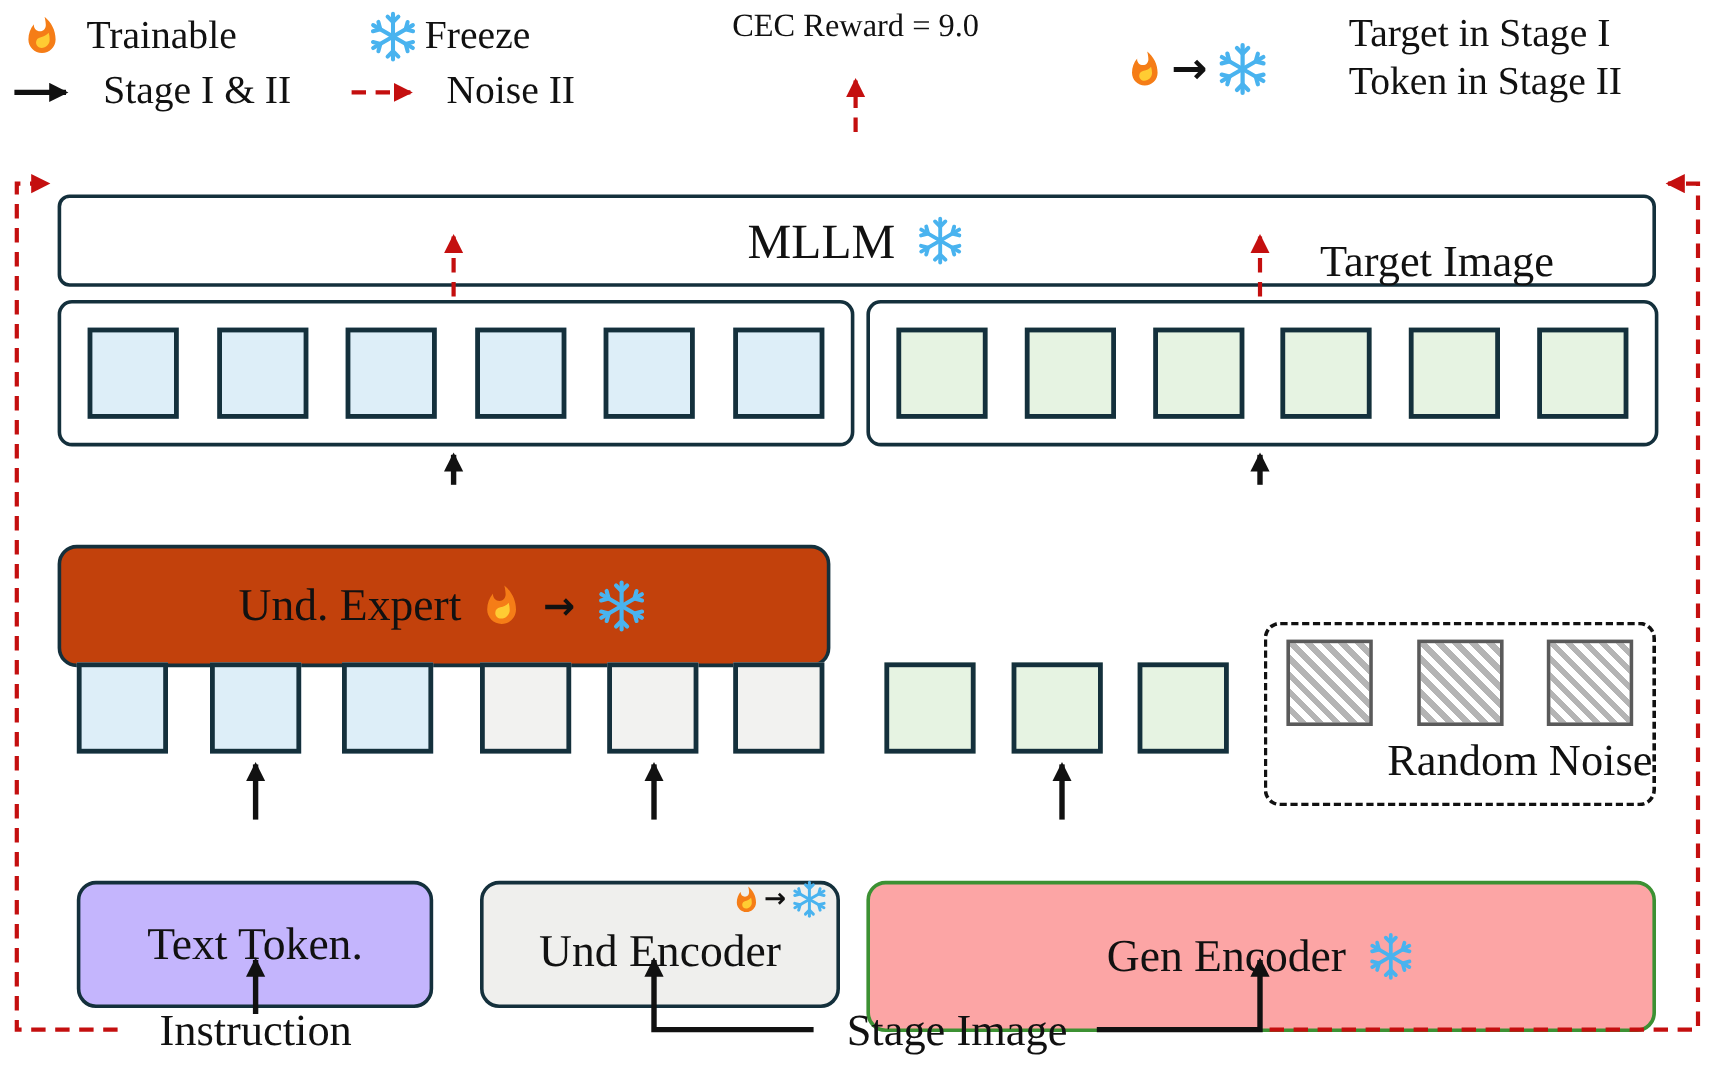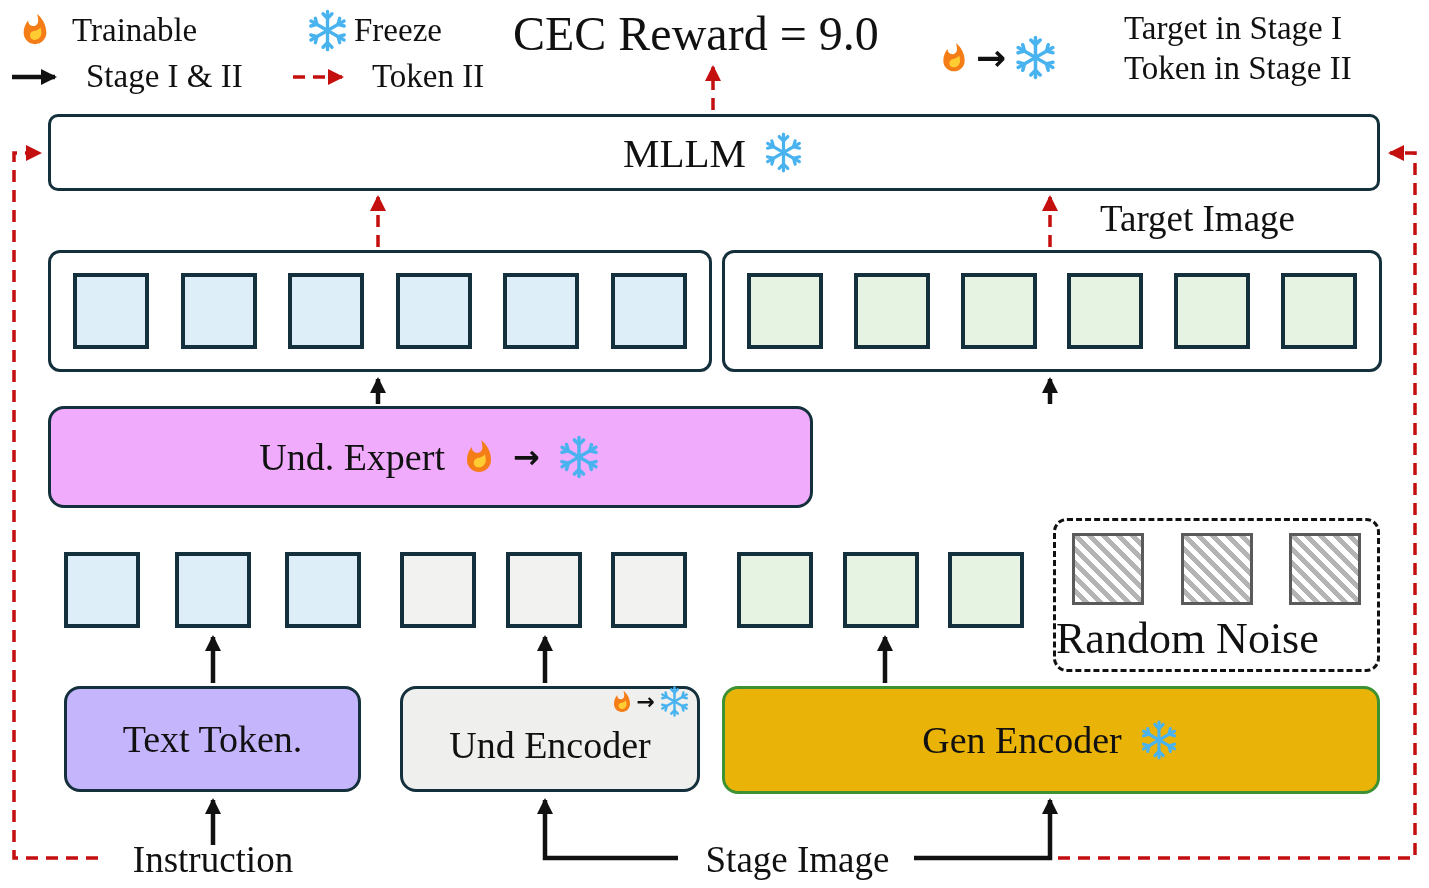--- a/index.html
+++ b/index.html
@@ -8,21 +8,21 @@
     width:1429px; height:888px; overflow:hidden;
     font-family:"Liberation Serif", serif; color:#111;
   }
   .canvas { position:relative; width:1429px; height:888px; }
   .abs { position:absolute; }
 
   
   .box {
     position:absolute; border:3.5px solid #14303c; border-radius:16px;
     background:#fff; display:flex; align-items:center; justify-content:center;
-    gap:16px; font-size:38px;
+    gap:16px; font-size:38px;margin-top:48px;
   }
 
   
   .tokens-wrap {
     position:absolute; border:3.5px solid #14303c; border-radius:12px;
     background:#fff; display:flex; align-items:center;
     justify-content:space-between; padding:0 22px;
   }
   .flex-between { display:flex; justify-content:space-between; align-items:center; }
 
@@ -31,21 +31,21 @@
   .token.green { background:#e6f3e2; }
   .token.gray  { background:#f2f2f0; }
   .token.noise {
     width:72px; height:72px; border:3px solid #5a5a5a;
     background:repeating-linear-gradient(45deg,#ffffff 0 5px,#b4b4b4 5px 10px);
   }
 
   .noise-box {
     border:3.5px dashed #111; border-radius:14px; background:#fff;
   }
-  .noise-label { text-align:left; font-size:44px; margin-top:8px; }
+  .noise-label { text-align:right; font-size:37px; margin-top:8px; }
 
   .diag-label { font-size:37px; white-space:nowrap; }
   .lg-text { font-size:33px; white-space:nowrap; }
 
   .legend-item { position:absolute; display:flex; align-items:center; gap:20px; }
 
   .ic { display:inline-block; flex:0 0 auto; }
   .snow { color:#49b3ef; }
 
   .arrow-glyph {
@@ -96,24 +96,24 @@
     <span class="lg-text">Trainable</span>
   </div>
 
   <div class="legend-item" style="left:305px;top:8px;gap:4px">
     <svg class="ic snow" width="45" height="45">
         <use href="#snowflake"></use>
       </svg>
     <span class="lg-text">Freeze</span>
   </div>
 
-  <div class="abs" style="left:513px;top:6px;width:400px;text-align:left;font-size:48px">CEC Reward = 9.0</div>
+  <div class="abs" style="left:513px;top:6px;width:400px;text-align:center;font-size:27px">CEC Reward = 9.0</div>
 
   <div class="abs lg-text" style="left:86px;top:58px">Stage I &amp; II</div>
-  <div class="abs lg-text" style="left:372px;top:58px">Token II</div>
+  <div class="abs lg-text" style="left:372px;top:58px">Noise II</div>
 
   <div class="legend-item" style="left:938px;top:34px;gap:6px">
     <svg class="ic" width="32" height="38">
         <use href="#flame"></use>
       </svg>
     <span class="arrow-glyph" style="font-size:36px">→</span>
     <svg class="ic snow" width="47" height="47">
         <use href="#snowflake"></use>
       </svg>
   </div>
@@ -142,21 +142,21 @@
 
   <div class="tokens-wrap" style="left:722px;top:250px;width:660px;height:122px">
       <div class="token green"></div>
       <div class="token green"></div>
       <div class="token green"></div>
       <div class="token green"></div>
       <div class="token green"></div>
       <div class="token green"></div>
     </div>
 
-  <div class="box" style="left:48px;top:406px;width:765px;height:102px;background:#f0abfc">
+  <div class="box" style="left:48px;top:406px;width:644px;height:102px;background:#c2410c">
     <span>Und. Expert</span>
     <svg class="ic" width="36" height="42">
         <use href="#flame"></use>
       </svg>
     <span class="arrow-glyph" style="font-size:32px">→</span>
     <svg class="ic snow" width="46" height="46">
         <use href="#snowflake"></use>
       </svg>
   </div>
 
@@ -198,21 +198,21 @@
           <use href="#flame"></use>
         </svg>
       <span class="arrow-glyph" style="font-size:22px">→</span>
       <svg class="ic snow" width="33" height="33">
           <use href="#snowflake"></use>
         </svg>
     </div>
     <span style="margin-top:12px">Und Encoder</span>
   </div>
 
-  <div class="box" style="left:722px;top:686px;width:658px;height:108px;background:#eab308;border-color:#3c9133">
+  <div class="box" style="left:722px;top:686px;width:658px;height:126px;background:#fca5a5;border-color:#3c9133">
     <span>Gen Encoder</span>
     <svg class="ic snow" width="42" height="42">
         <use href="#snowflake"></use>
       </svg>
   </div>
 
   <div class="abs diag-label" style="left:110px;top:838px;width:206px;text-align:center">Instruction</div>
   <div class="abs diag-label" style="left:685px;top:838px;width:225px;text-align:center">Stage Image</div>
 
   <svg class="overlay" width="1429" height="888" viewBox="0 0 1429 888">

